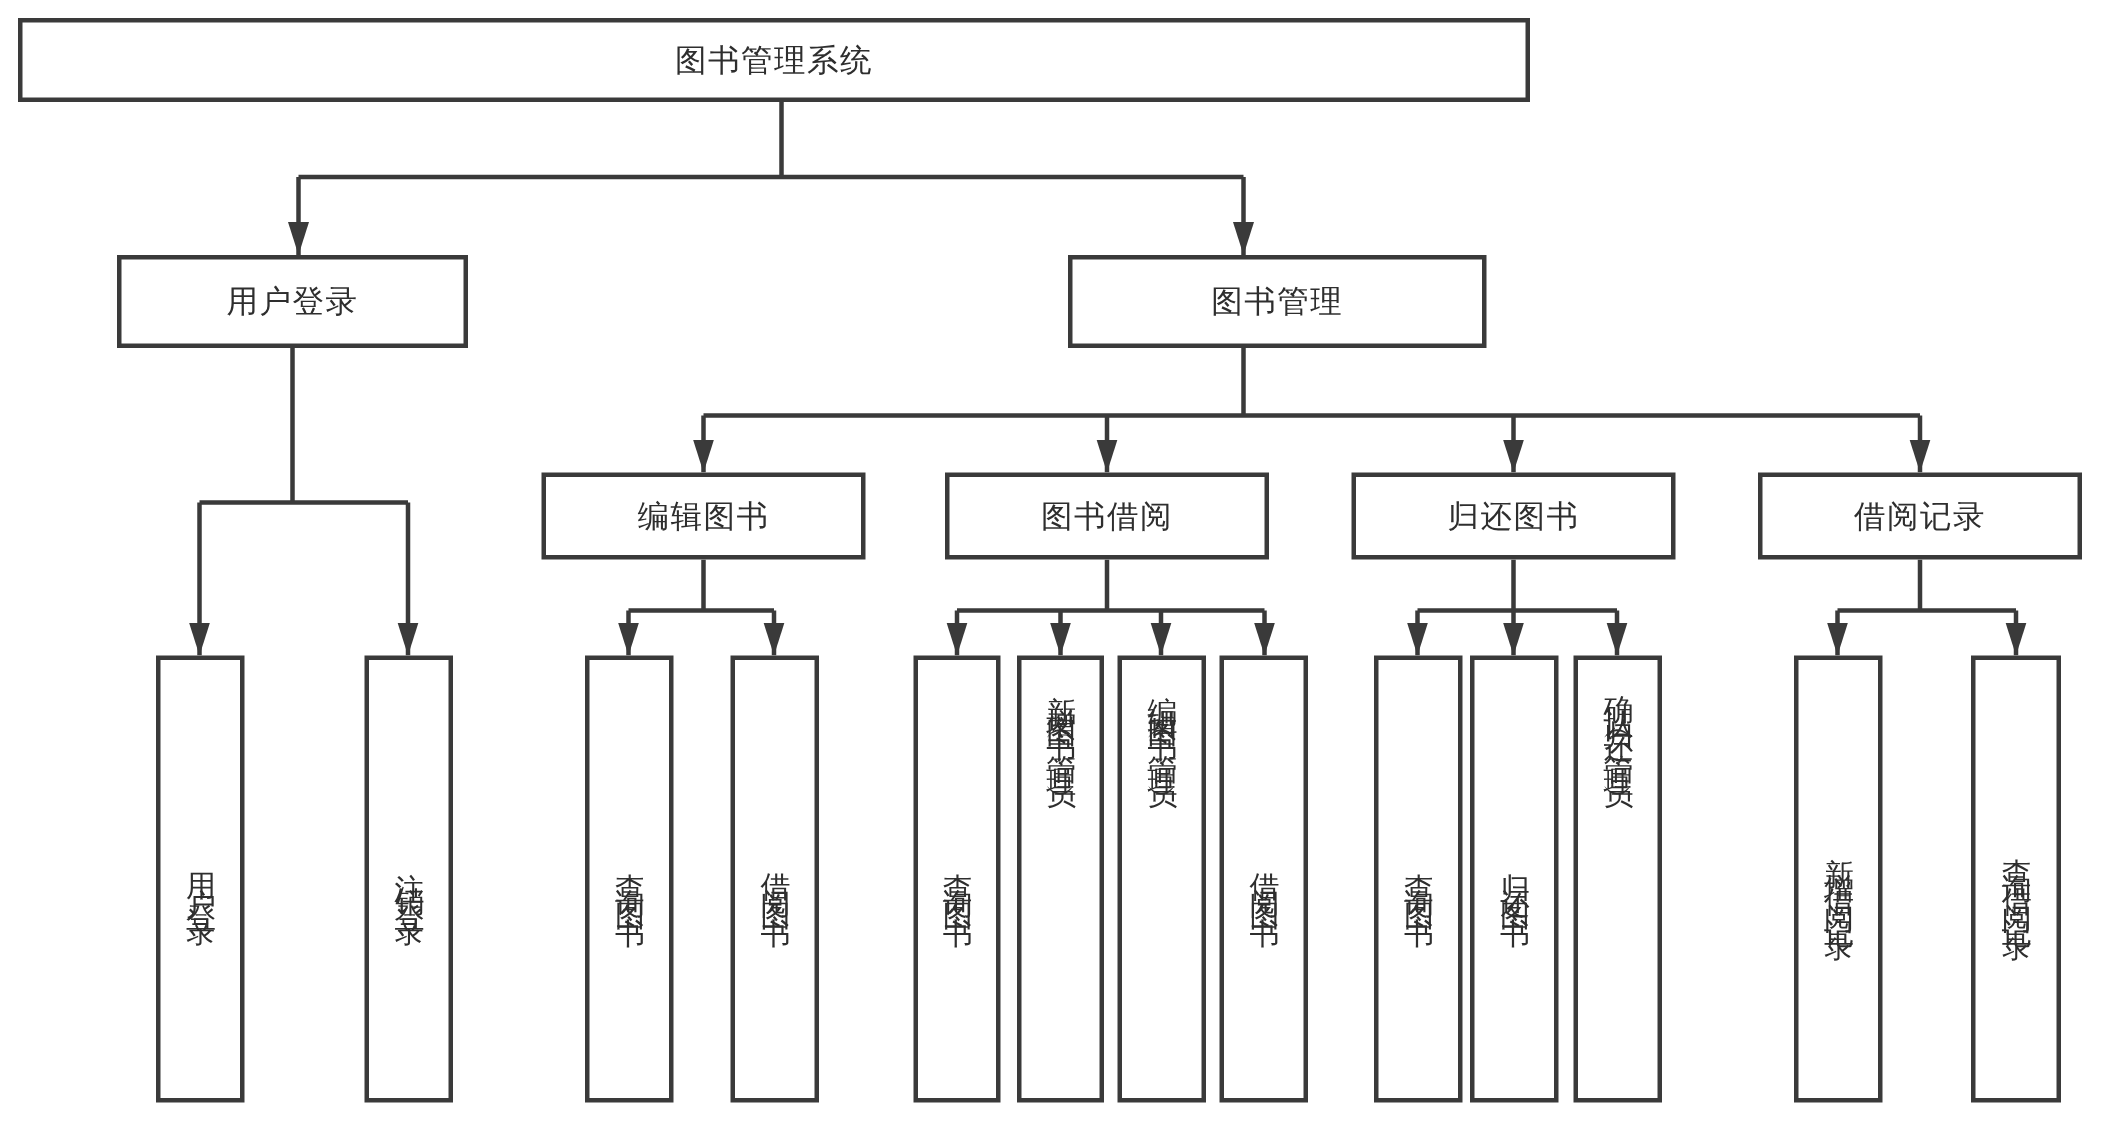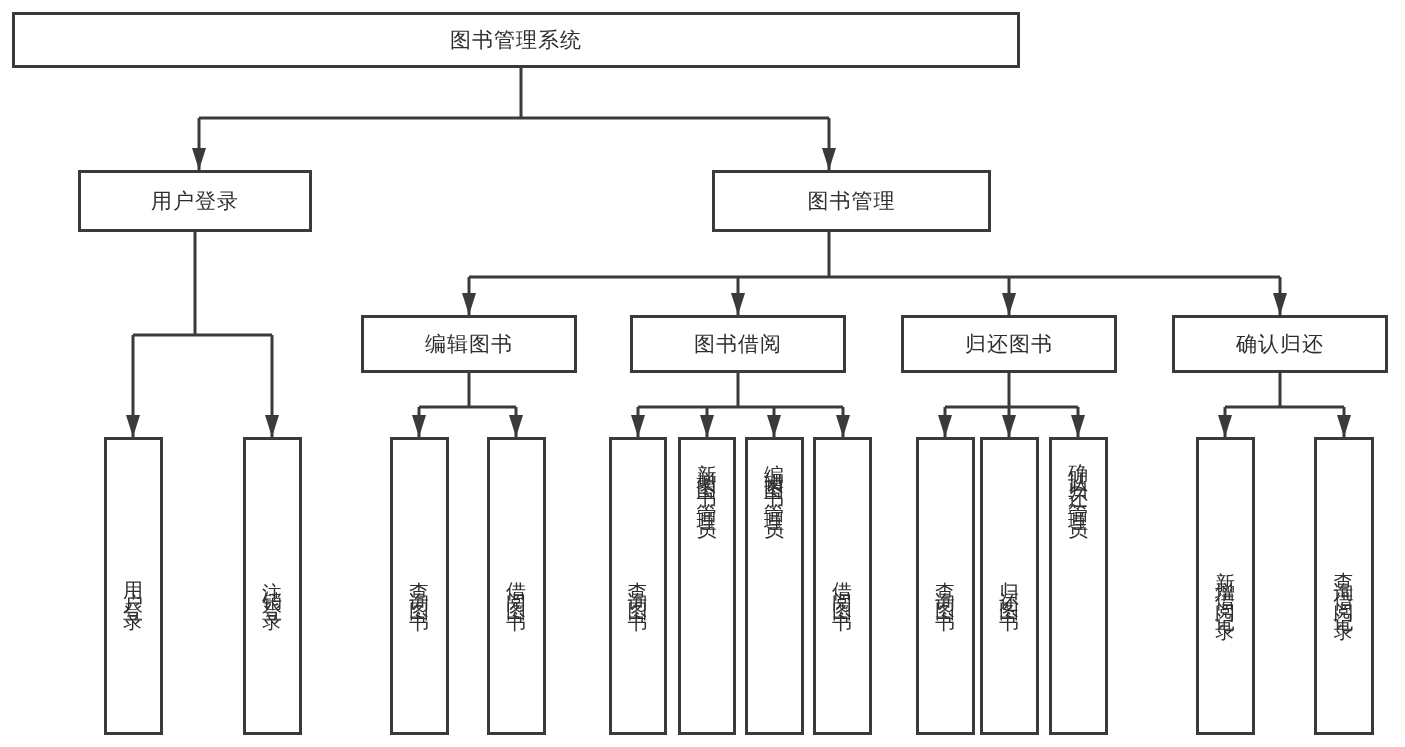--- a/index.html
+++ b/index.html
@@ -138,21 +138,21 @@
   </svg>
 
   <div class="node h-node root-node">图书管理系统</div>
 
   <div class="node h-node l2-user">用户登录</div>
   <div class="node h-node l2-book">图书管理</div>
 
   <div class="node h-node l3 l3-1">编辑图书</div>
   <div class="node h-node l3 l3-2">图书借阅</div>
   <div class="node h-node l3 l3-3">归还图书</div>
-  <div class="node h-node l3 l3-4">确认归还</div>
+  <div class="node h-node l3 l3-4">借阅记录</div>
 
   <div class="node leaf lf-1">
     <span>用户登录</span>
   </div>
   <div class="node leaf lf-2">
     <span>注销登录</span>
   </div>
 
   <div class="node leaf lf-3">
     <span>查询图书</span>

